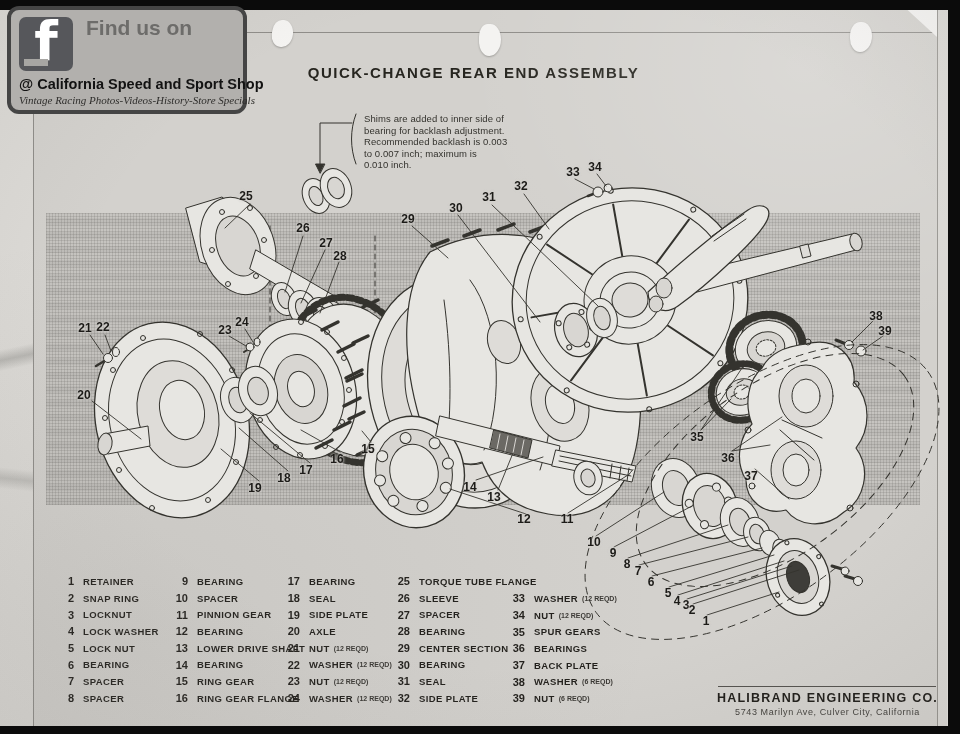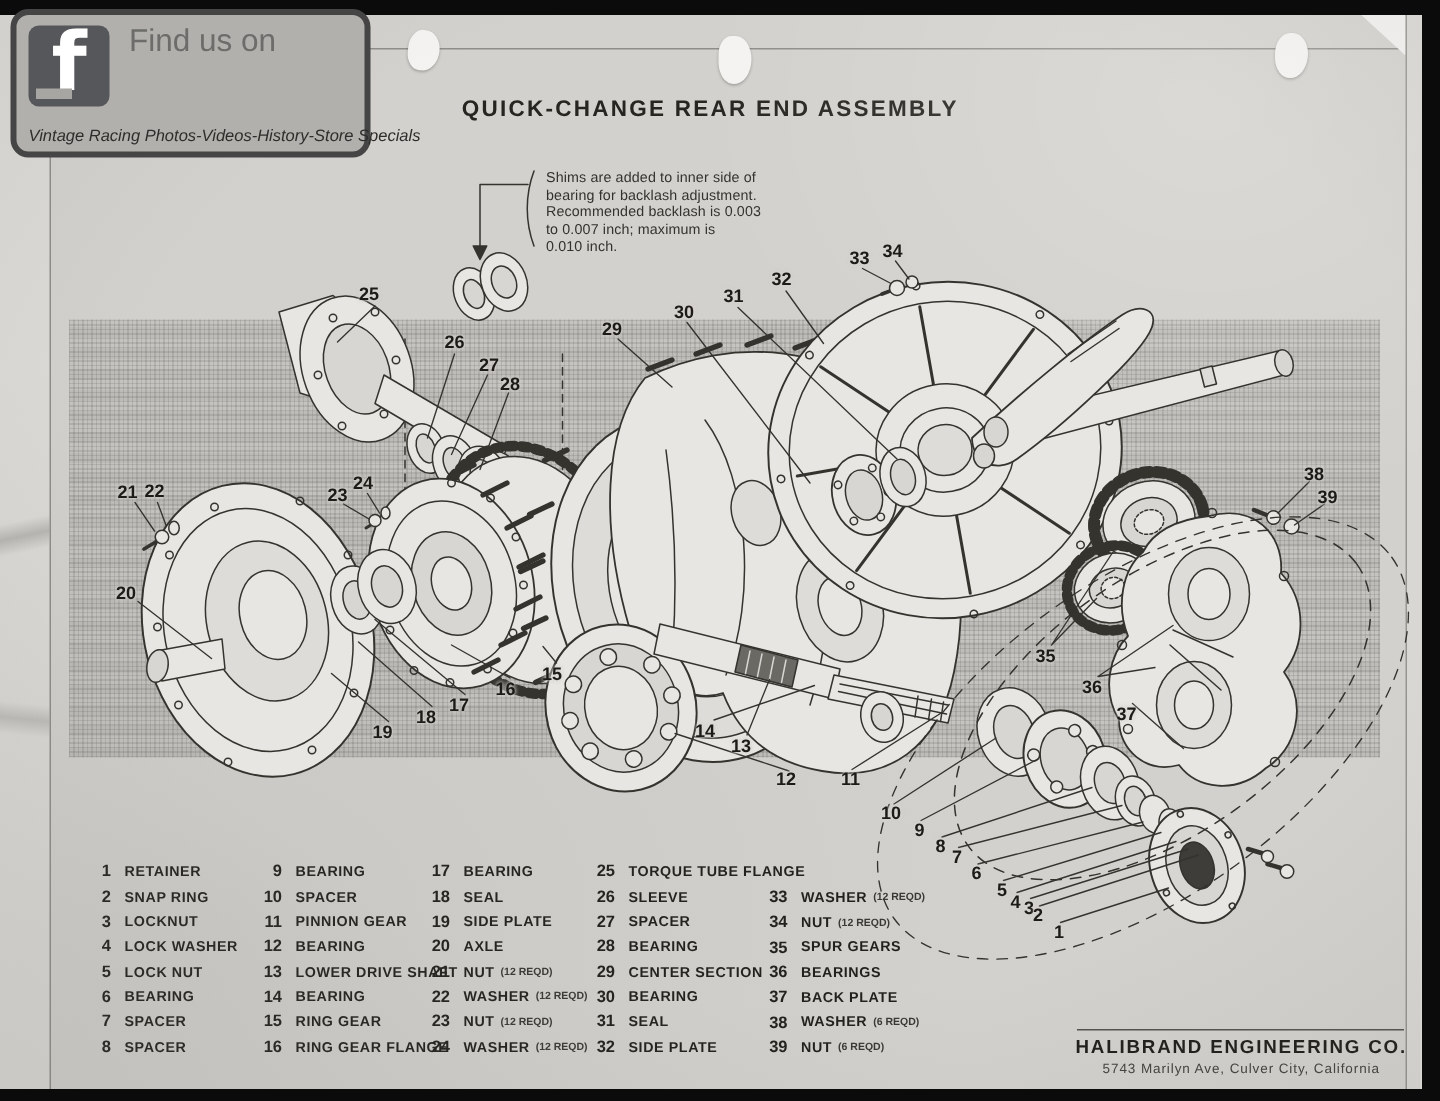--- a/index.html
+++ b/index.html
@@ -35,25 +35,25 @@
     color:#33322d;letter-spacing:.1px;}
   
   .fb-badge{position:absolute;left:7px;top:6px;width:240px;box-sizing:border-box;z-index:6;
     border:4px solid #454545;border-radius:12px;background:#b2b0ad;padding:7px 8px 4px;}
   .fb-row{display:flex;align-items:flex-start;}
   .fb-logo{flex:0 0 54px;width:54px;height:54px;background:#56575b;border-radius:7px;color:#fff;
     font-weight:bold;font-size:54px;line-height:50px;text-align:center;position:relative;overflow:hidden;
     font-family:"DejaVu Sans",sans-serif;}
   .fb-logo .bar{position:absolute;left:5px;width:24px;bottom:5px;height:7px;background:#a7a6a3;}
   .fb-texts{margin-left:13px;}
-  .fb-find{font-size:21px;font-weight:normal;color:#6d6c6a;line-height:22px;text-align:right;}
+  .fb-find{font-size:21px;font-weight:bold;color:#6d6c6a;line-height:22px;text-align:right;}
   .fb-word{font-size:32px;font-weight:bold;color:#7c7b78;line-height:29px;letter-spacing:.5px;}
   .fb-shop{font-size:14.5px;font-weight:bold;color:#121212;margin-top:5px;white-space:nowrap;}
-  .fb-tag{font-family:Liberation Sans, sans-serif;font-style:italic;font-size:11px;color:#2e2d2b;
-    margin-top:14px;white-space:nowrap;}
+  .fb-tag{font-family:Liberation Serif, serif;font-style:italic;font-size:11px;color:#2e2d2b;
+    margin-top:2px;white-space:nowrap;}
   
   .art{position:absolute;left:0;top:0;z-index:3;pointer-events:none;}
   .callout-layer{position:absolute;inset:0;z-index:4;pointer-events:none;}
   .callout{position:absolute;transform:translate(-50%,-50%);font-weight:bold;font-size:12px;
     color:#1c1b18;text-shadow:0 0 3px rgba(214,212,208,.95),0 0 3px rgba(214,212,208,.95);}
   
   .pcol{position:absolute;top:563px;}
   .pcol5{top:580px;}
   .prow{height:16.7px;display:flex;align-items:center;white-space:nowrap;}
   .pnum{display:inline-block;width:20px;text-align:right;margin-right:9px;font-weight:bold;
@@ -558,16 +558,17 @@
   <div class="fb-badge">
     <div class="fb-row">
       <div class="fb-logo">
         <span>f</span>
         <span class="bar"></span>
       </div>
       <div class="fb-texts">
         <div class="fb-find">Find us on</div>
       </div>
     </div>
+    <div class="fb-shop">@ California Speed and Sport Shop</div>
     <div class="fb-tag">Vintage Racing Photos-Videos-History-Store Specials</div>
   </div>
 
 </div>
 
 </body></html>

